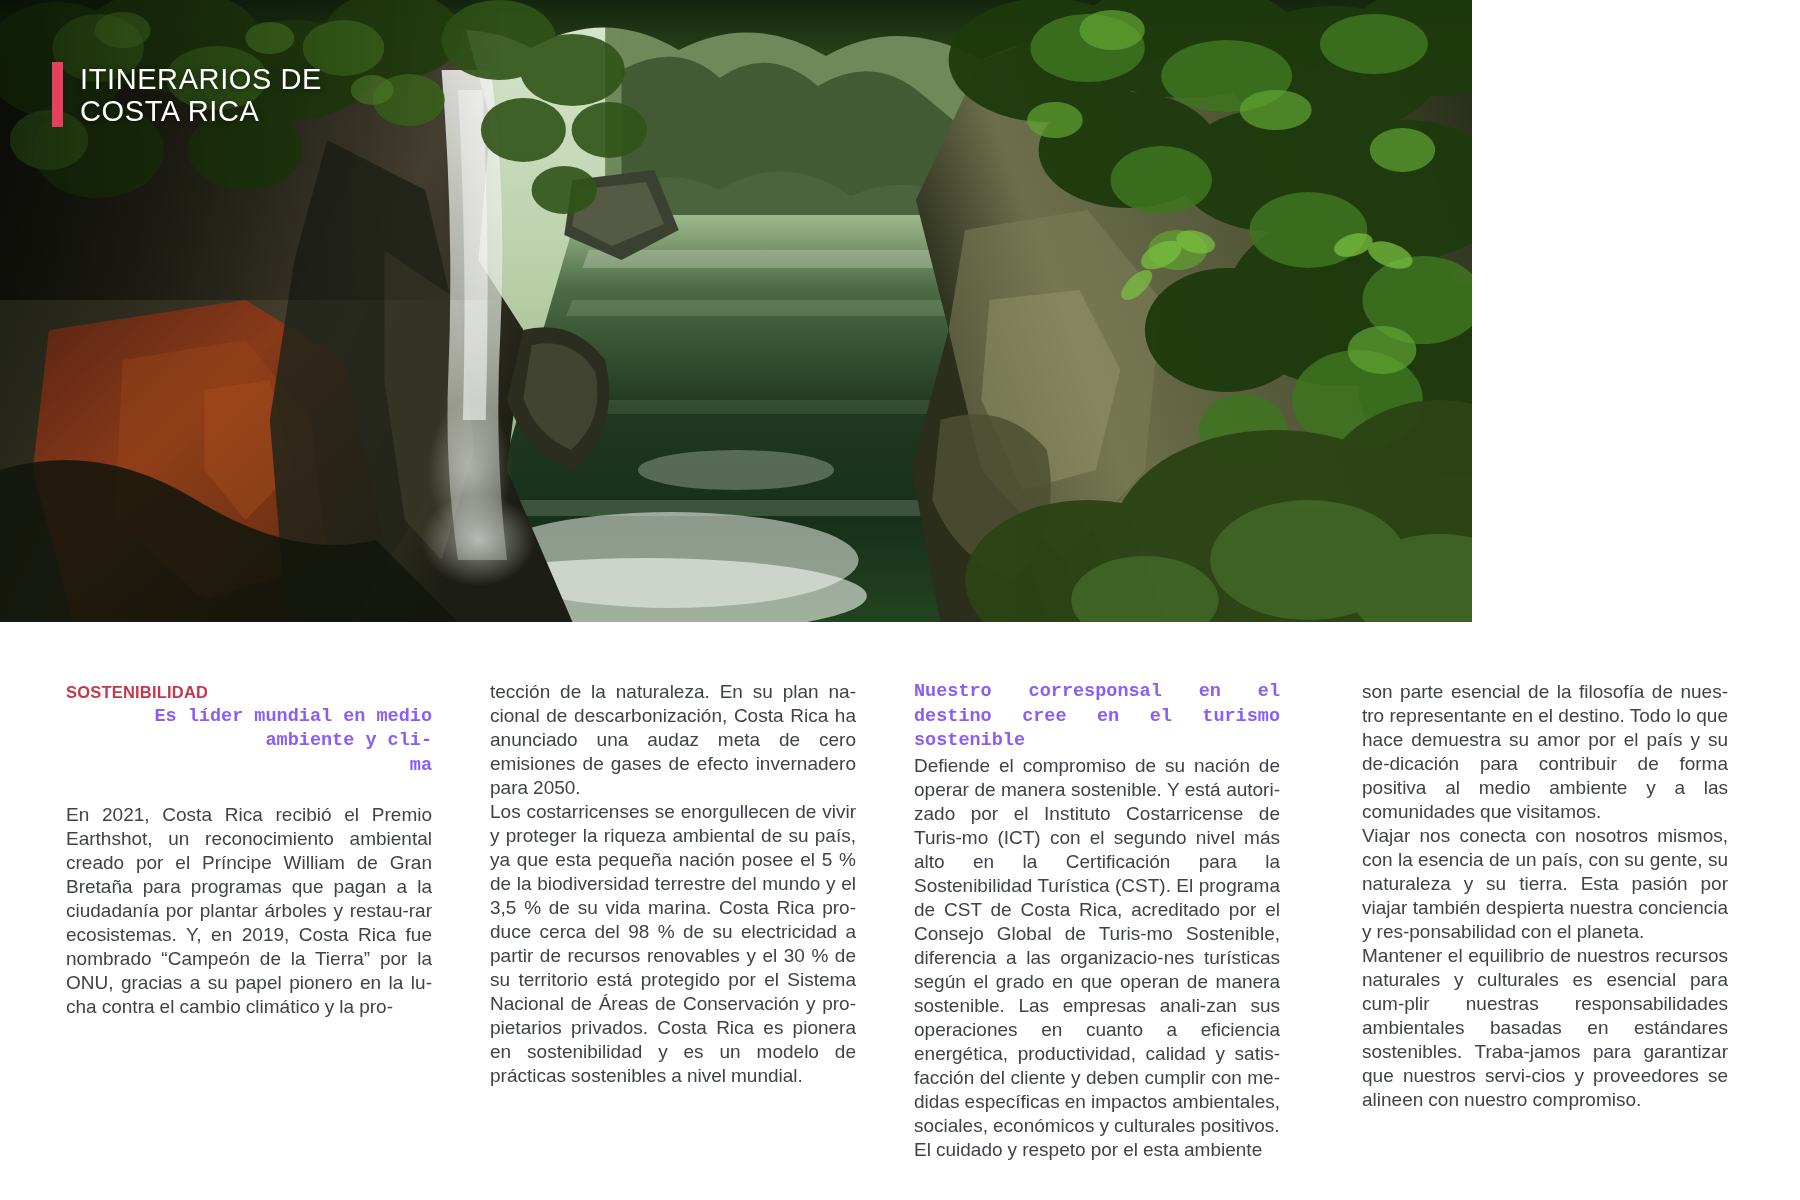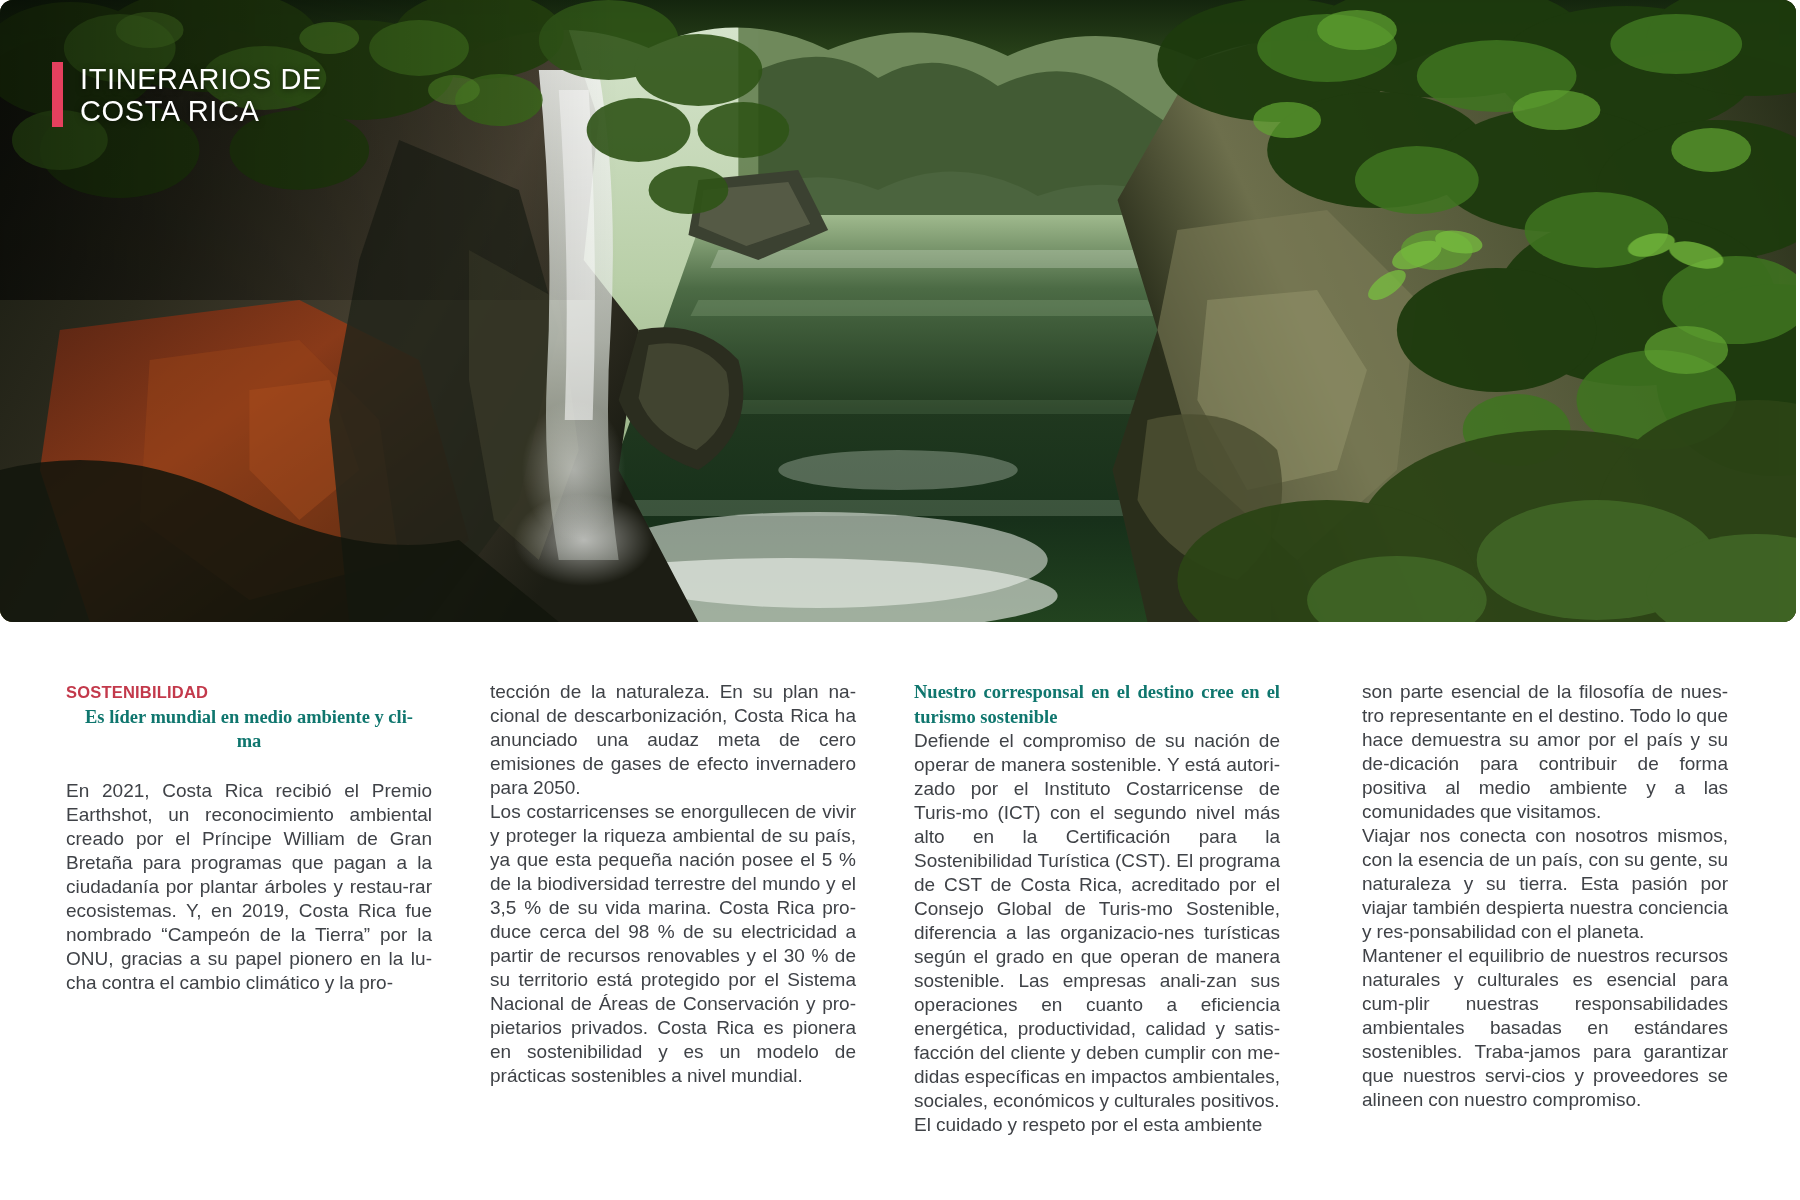--- a/index.html
+++ b/index.html
@@ -15,25 +15,24 @@
     position: relative;
     width: 1800px;
     height: 1200px;
     background: #ffffff;
     overflow: hidden;
   }
 
   
   .hero {
     position: relative;
-    width: 1796px;
+    width: 1472px;
     height: 622px;
     overflow: hidden;
     background: #a16207;
-    border-radius: 13px;
   }
 
   .hero-canvas {
     position: absolute;
     inset: 0;
     width: 100%;
     height: 100%;
     display: block;
   }
 
@@ -87,30 +86,30 @@
   .kicker {
     color: #c3394b;
     font-family: "Liberation Sans", sans-serif;
     font-weight: 700;
     font-size: 16.5px;
     line-height: 24.5px;
     letter-spacing: 0.2px;
   }
 
   .serif-head {
-    color: #0f766e;
-    font-family: Liberation Serif, serif;
+    color: #8b5cf6;
+    font-family: Liberation Mono, monospace;
     font-weight: 700;
     font-size: 18.5px;
     line-height: 24.5px;
     text-align: justify;
     text-justify: inter-word;
   }
 
-  .serif-head.nojust { text-align: center; }
+  .serif-head.nojust { text-align: right; }
 
   p.body {
     color: #3f4247;
     font-family: "Liberation Sans", sans-serif;
     font-size: 19px;
     line-height: 24px;
     text-align: justify;
     text-justify: inter-word;
     hyphens: manual;
     word-spacing: -0.2px;

